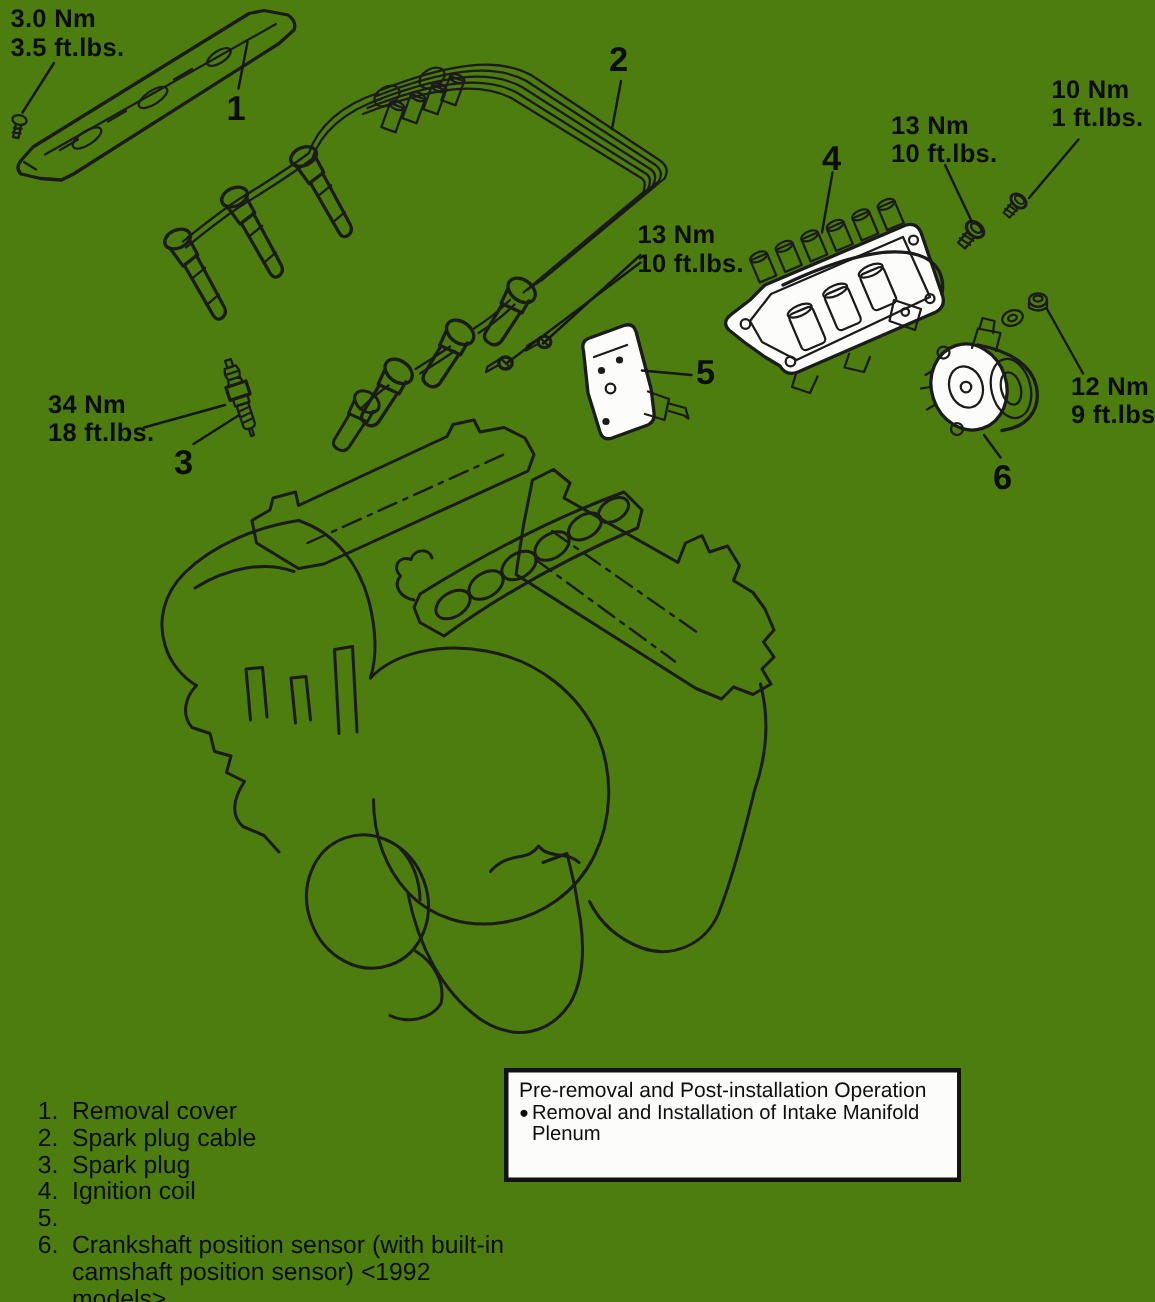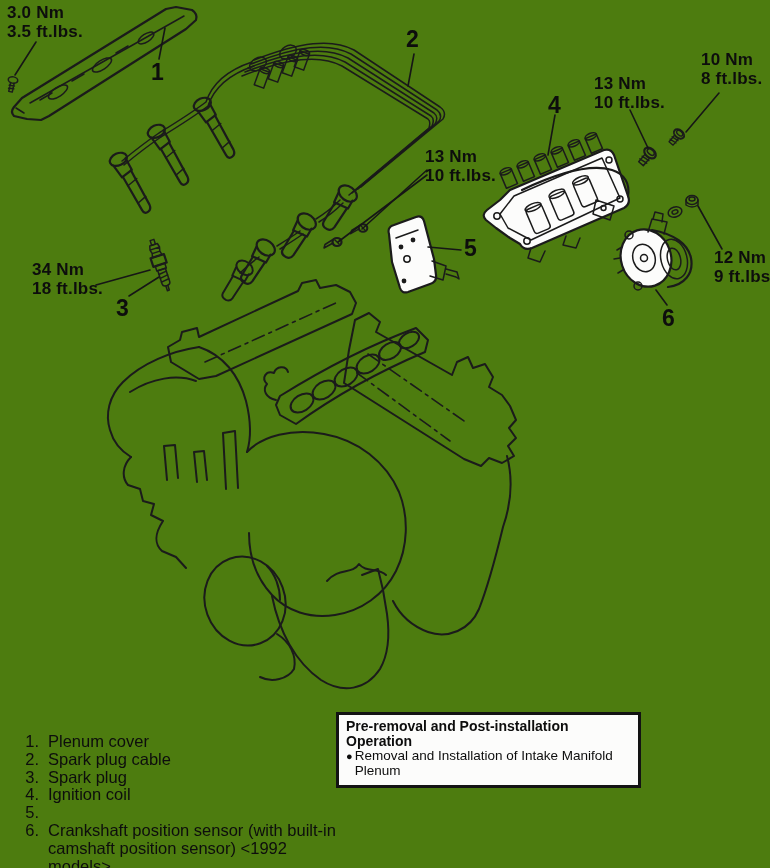--- a/index.html
+++ b/index.html
@@ -18,21 +18,21 @@
   }
   .legend{position:absolute;left:20px;top:733px;font-size:16.5px;line-height:17.8px;}
   .legend-row{display:flex;align-items:flex-start;}
   .legend-num{flex:none;width:19px;text-align:right;}
   .legend-txt{margin-left:9px;white-space:pre-line;max-width:320px;}
   .note{
     position:absolute;left:336px;top:712px;width:305px;min-height:76px;
     box-sizing:border-box;border:3px solid #131313;background:#fcfcfb;
     padding:4px 6px 6px 7px;
   }
-  .note-title{font-weight:bold;font-size:14px;line-height:14.5px;}
+  .note-title{font-weight:normal;font-size:14px;line-height:14.5px;}
   .note-item{display:flex;font-size:13.5px;line-height:14.5px;margin-top:1px;}
   .note-bullet{flex:none;font-size:11px;line-height:14.5px;margin-right:2px;}
   .note-text{white-space:pre-line;}
   svg .ln{fill:none;stroke:#1b1b1b;stroke-width:2.2;stroke-linecap:round;stroke-linejoin:round;}
   svg .ln-thin{fill:none;stroke:#1b1b1b;stroke-width:1.5;stroke-linecap:round;stroke-linejoin:round;}
   svg .ln-eng{fill:none;stroke:#1b1b1b;stroke-width:2;stroke-linecap:round;stroke-linejoin:round;}
   svg .dashdot{stroke-dasharray:13 5 3 5;stroke-width:1.6;}
   svg .leader{fill:none;stroke:#161616;stroke-width:1.6;stroke-linecap:round;}
   svg .dot{fill:#1b1b1b;stroke:none;}
   svg .wh{fill:#fcfcfb;}
@@ -281,42 +281,42 @@
   <div class="torque" style="left:425px;top:148px">
     <div>13 Nm</div>
     <div>10 ft.lbs.</div>
   </div>
   <div class="torque" style="left:594px;top:75px">
     <div>13 Nm</div>
     <div>10 ft.lbs.</div>
   </div>
   <div class="torque" style="left:701px;top:51px">
     <div>10 Nm</div>
-    <div>8 ft.lbs.</div>
+    <div>1 ft.lbs.</div>
   </div>
   <div class="torque" style="left:32px;top:261px">
     <div>34 Nm</div>
     <div>18 ft.lbs.</div>
   </div>
   <div class="torque" style="left:714px;top:249px">
     <div>12 Nm</div>
     <div>9 ft.lbs.</div>
   </div>
 
   <div class="callout" style="left:151px;top:61px">1</div>
   <div class="callout" style="left:406px;top:28px">2</div>
   <div class="callout" style="left:116px;top:297px">3</div>
   <div class="callout" style="left:548px;top:94px">4</div>
   <div class="callout" style="left:464px;top:237px">5</div>
   <div class="callout" style="left:662px;top:307px">6</div>
 
   <div class="legend">
     <div class="legend-row">
       <span class="legend-num">1.</span>
-      <span class="legend-txt">Plenum cover</span>
+      <span class="legend-txt">Removal cover</span>
     </div>
     <div class="legend-row">
       <span class="legend-num">2.</span>
       <span class="legend-txt">Spark plug cable</span>
     </div>
     <div class="legend-row">
       <span class="legend-num">3.</span>
       <span class="legend-txt">Spark plug</span>
     </div>
     <div class="legend-row">

